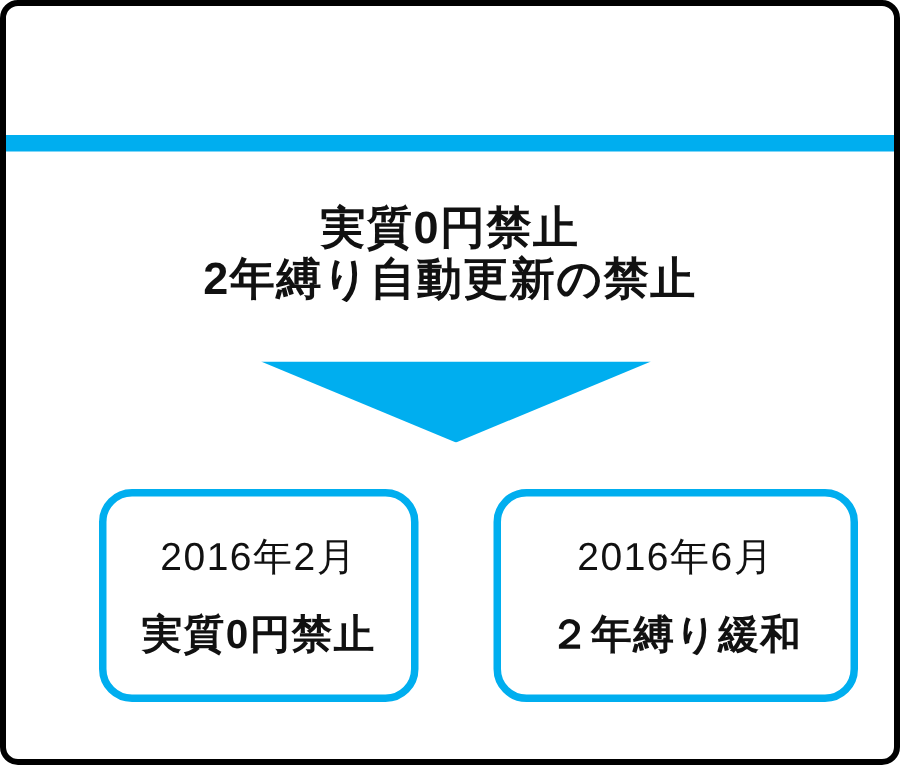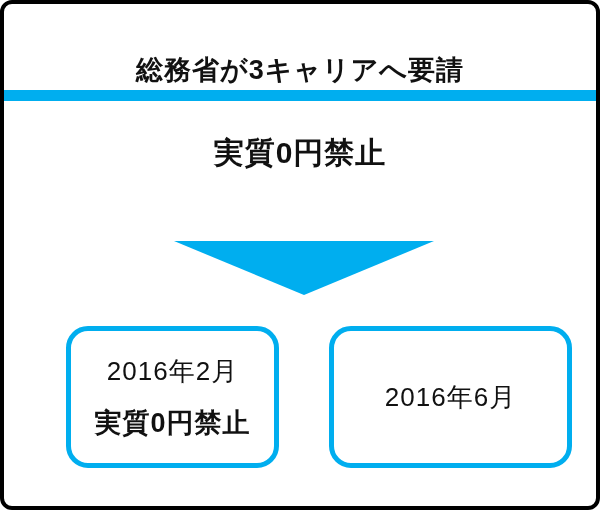--- a/index.html
+++ b/index.html
@@ -77,36 +77,37 @@
     font-size: 27px;
     font-weight: 700;
     letter-spacing: 1px;
   }
 </style>
 </head>
 <body>
 
 <div class="panel">
 
-  <div class="title">総務省が3キャリアへ要請</div>
 
   <div class="divider"></div>
 
   <div class="heading">
     <div>実質0円禁止</div>
+    <div>2年縛り自動更新の禁止</div>
   </div>
 
   <div class="arrow">
     <svg viewBox="0 0 260 54" preserveAspectRatio="none" aria-hidden="true">
       <polygon points="0,0 260,0 130,54" fill="currentColor"></polygon>
     </svg>
   </div>
 
   <div class="result-box left">
     <div class="box-date">2016年2月</div>
     <div class="box-label">実質0円禁止</div>
   </div>
 
   <div class="result-box right">
     <div class="box-date">2016年6月</div>
+    <div class="box-label">２年縛り緩和</div>
   </div>
 
 </div>
 
 </body></html>

